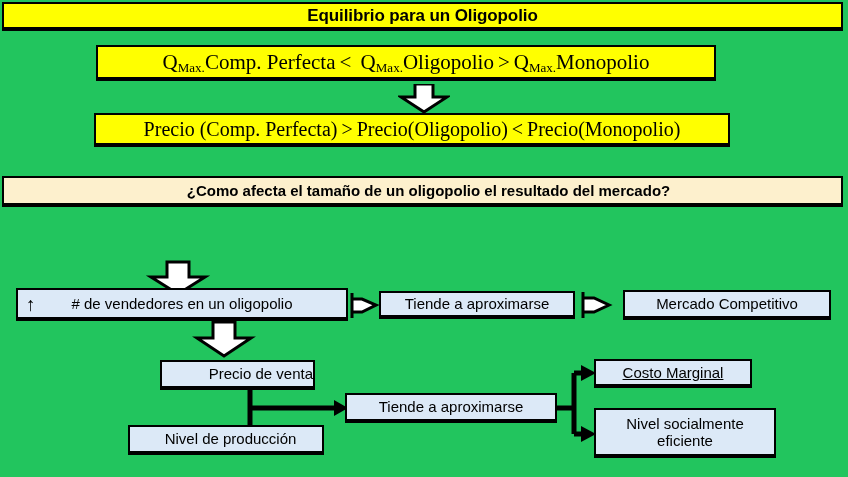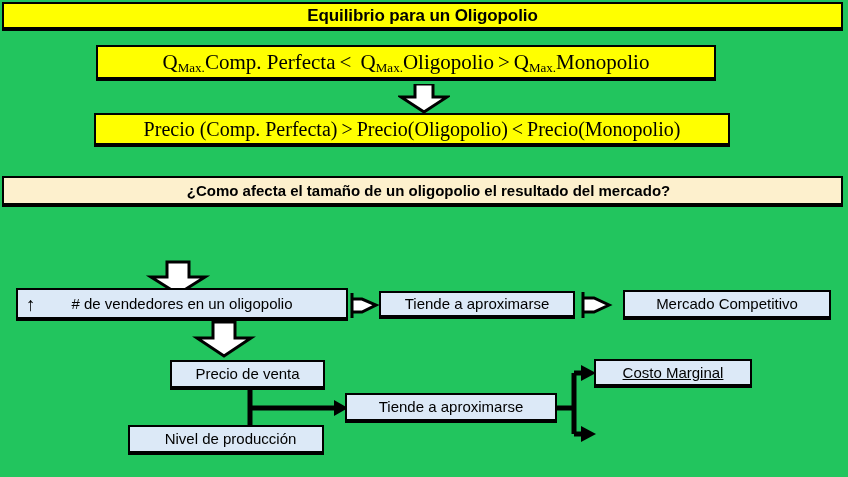--- a/index.html
+++ b/index.html
@@ -125,21 +125,21 @@
     transform: translateY(-50%);
     font-size: 19px;
     font-weight: bold;
     line-height: 1;
   }
 
   #n-comercio      { left: 88px;  top: 230px; width: 216px; height: 30px; }
   #n-vendedores    { left: 16px;  top: 288px; width: 332px; height: 33px; }
   #n-tiende-1      { left: 379px; top: 291px; width: 196px; height: 28px; }
   #n-mercado       { left: 623px; top: 290px; width: 208px; height: 30px; }
-  #n-precio-venta  { left: 170px; top: 360px; width: 155px; height: 30px; }
+  #n-precio-venta  { left: 160px; top: 360px; width: 155px; height: 30px; justify-content: flex-end; }
   #n-nivel-prod    { left: 128px; top: 425px; width: 196px; height: 30px; padding-left: 9px; }
   #n-tiende-2      { left: 345px; top: 393px; width: 212px; height: 30px; }
   #n-costo-marg    { left: 594px; top: 359px; width: 158px; height: 29px; text-decoration: underline; }
   #n-nivel-soc     { left: 594px; top: 408px; width: 182px; height: 50px; }
 
   
   #wires {
     position: absolute;
     left: 0; top: 0;
     width: 848px;
@@ -233,14 +233,20 @@
   </div>
 
   <div class="node" id="n-tiende-2">
     <span>Tiende a aproximarse</span>
   </div>
 
   <div class="node" id="n-costo-marg">
     <span>Costo Marginal</span>
   </div>
 
+  <div class="node" id="n-nivel-soc">
+    <span>
+      <span>Nivel socialmente</span><br>
+      <span>eficiente</span>
+    </span>
+  </div>
 
 </div>
 
 </body></html>

